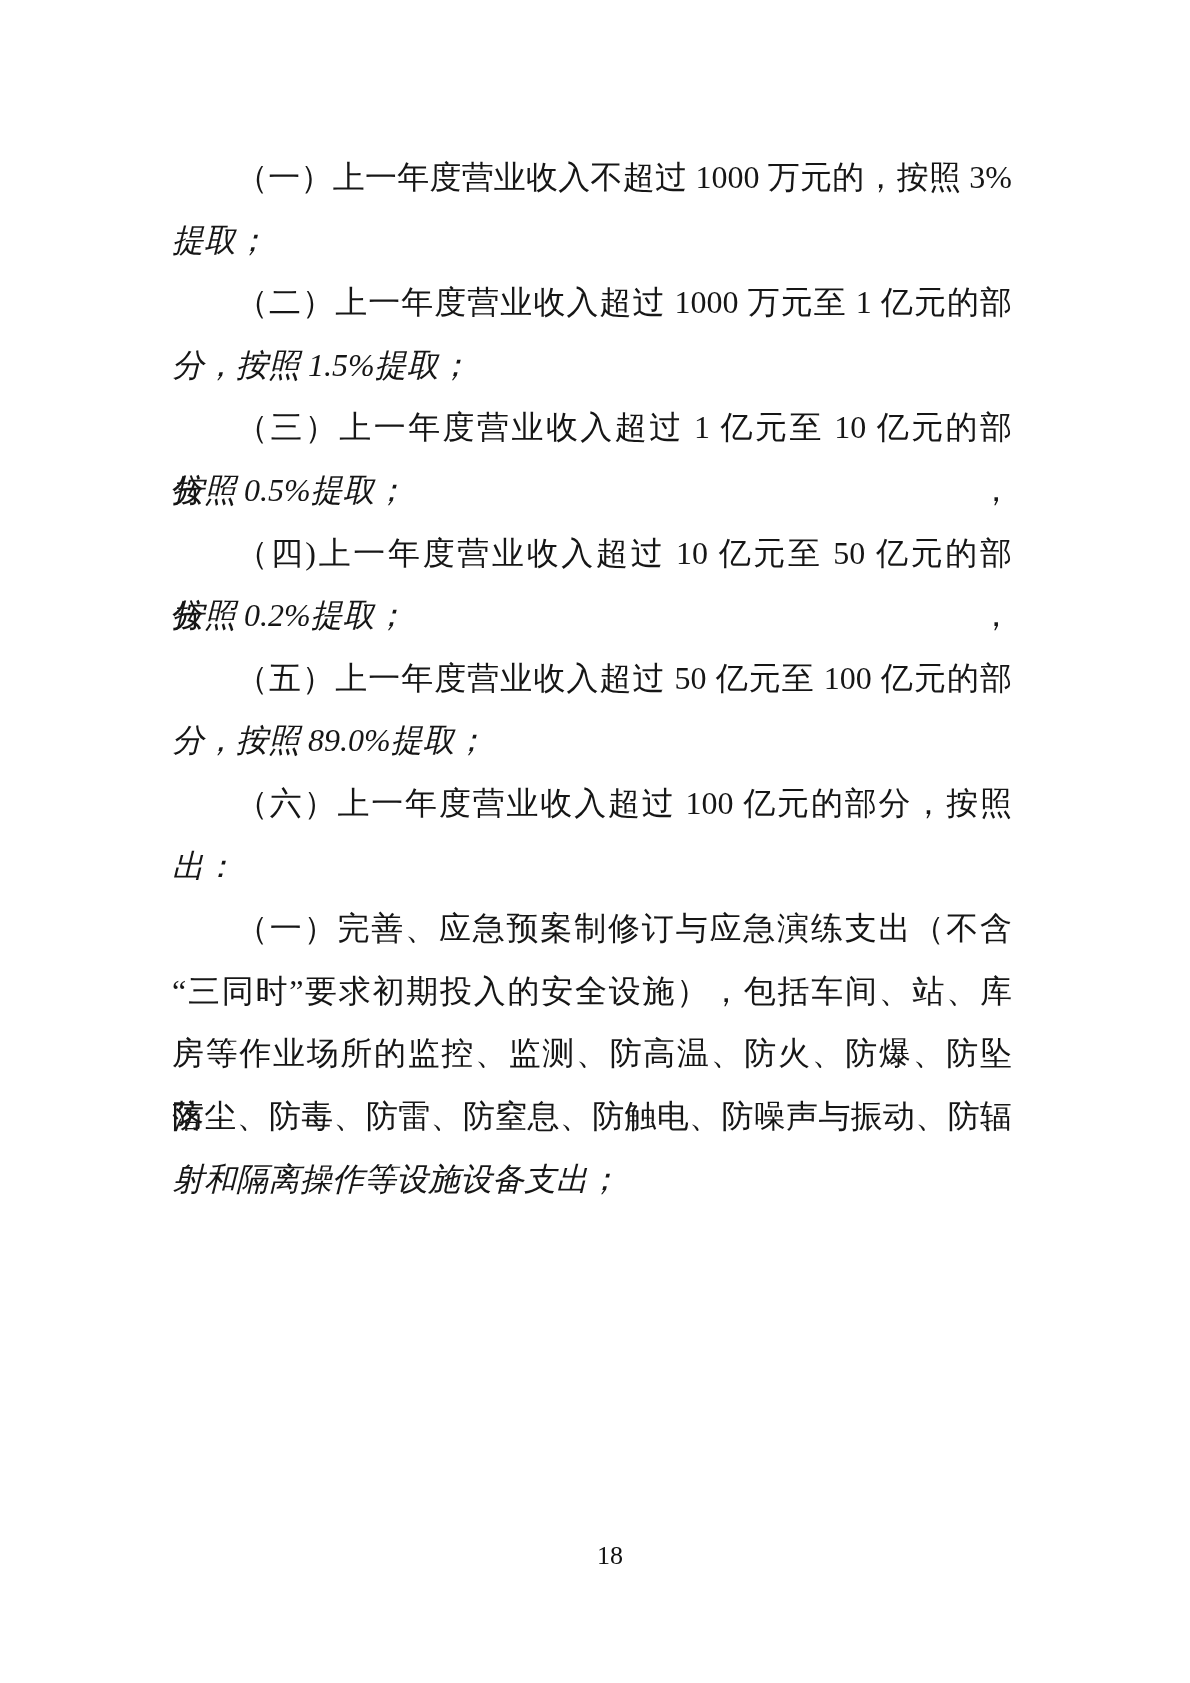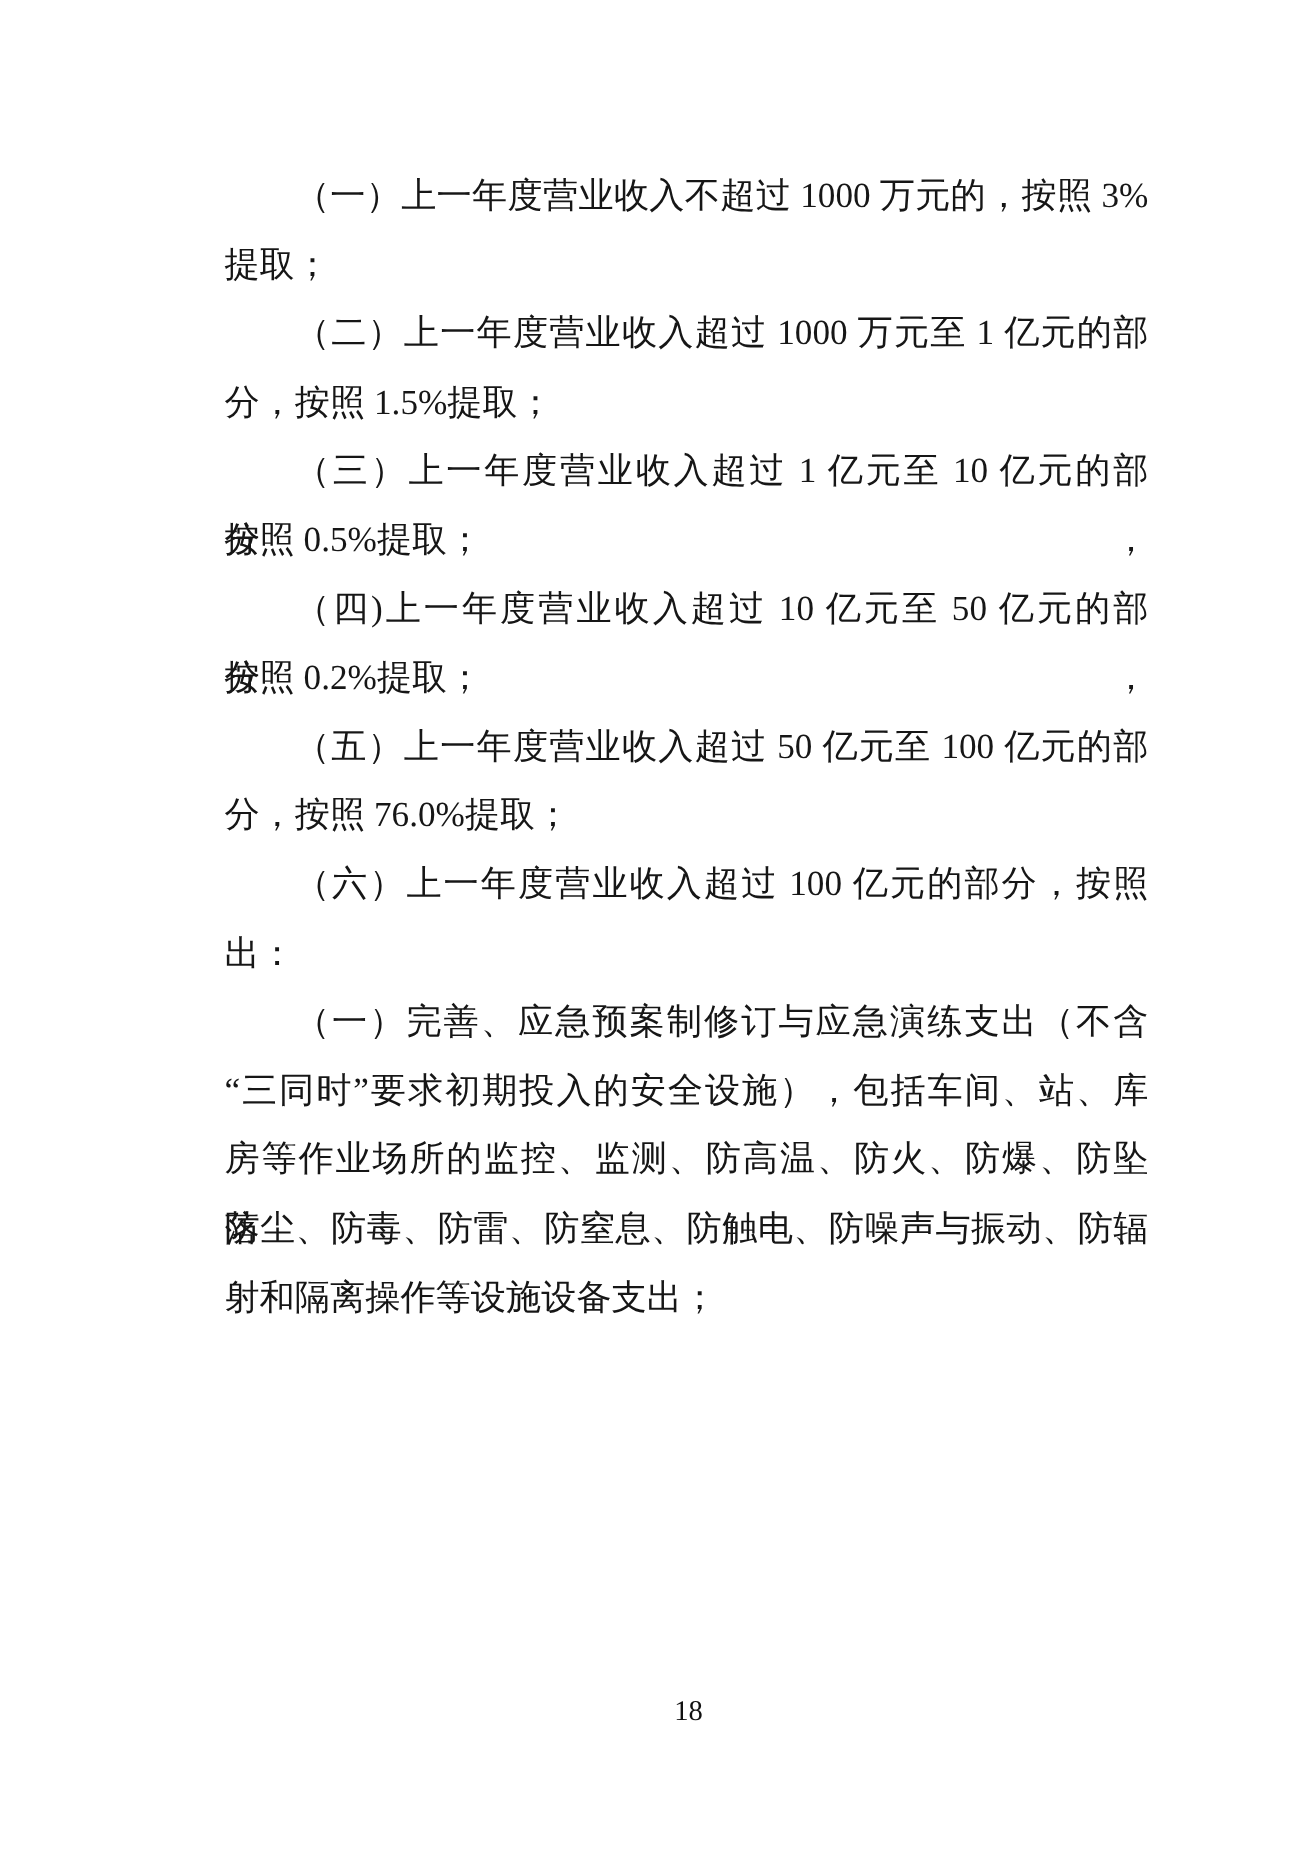--- a/index.html
+++ b/index.html
@@ -12,21 +12,20 @@
     background: #ffffff;
     position: relative;
     overflow: hidden;
     font-family: "Liberation Serif", "DejaVu Serif", serif;
     color: #161616;
   }
   .page {
     position: absolute;
     inset: 0;
     background: #ffffff;
-    margin-left: 32px;
   }
   .content {
     position: absolute;
     left: 172px;
     top: 146px;
     width: 840px;
     font-size: 32px;
   }
   .para {
     margin: 0;
@@ -38,20 +37,21 @@
     line-height: 62.6px;
     text-align: justify;
     text-align-last: justify;
     white-space: normal;
   }
   .line.first {
     text-indent: 64px;
   }
   .line.last {
     text-align-last: left;
+    font-style: italic;
   }
   .bold {
     font-weight: bold;
   }
   .page-number {
     position: absolute;
     top: 1540px;
     left: 15px;
     width: 100%;
     text-align: center;
@@ -81,21 +81,21 @@
       <span class="line last">按照 0.5%提取；</span>
     </p>
 
     <p class="para">
       <span class="line first">（四)上一年度营业收入超过 10 亿元至 50 亿元的部分，</span>
       <span class="line last">按照 0.2%提取；</span>
     </p>
 
     <p class="para">
       <span class="line first">（五）上一年度营业收入超过 50 亿元至 100 亿元的部</span>
-      <span class="line last">分，按照 76.0%提取；</span>
+      <span class="line last">分，按照 89.0%提取；</span>
     </p>
 
     <p class="para">
       <span class="line first">（六）上一年度营业收入超过 100 亿元的部分，按照</span>
     </p>
 
     <p class="para">
       <span class="line last">出：</span>
     </p>
 

